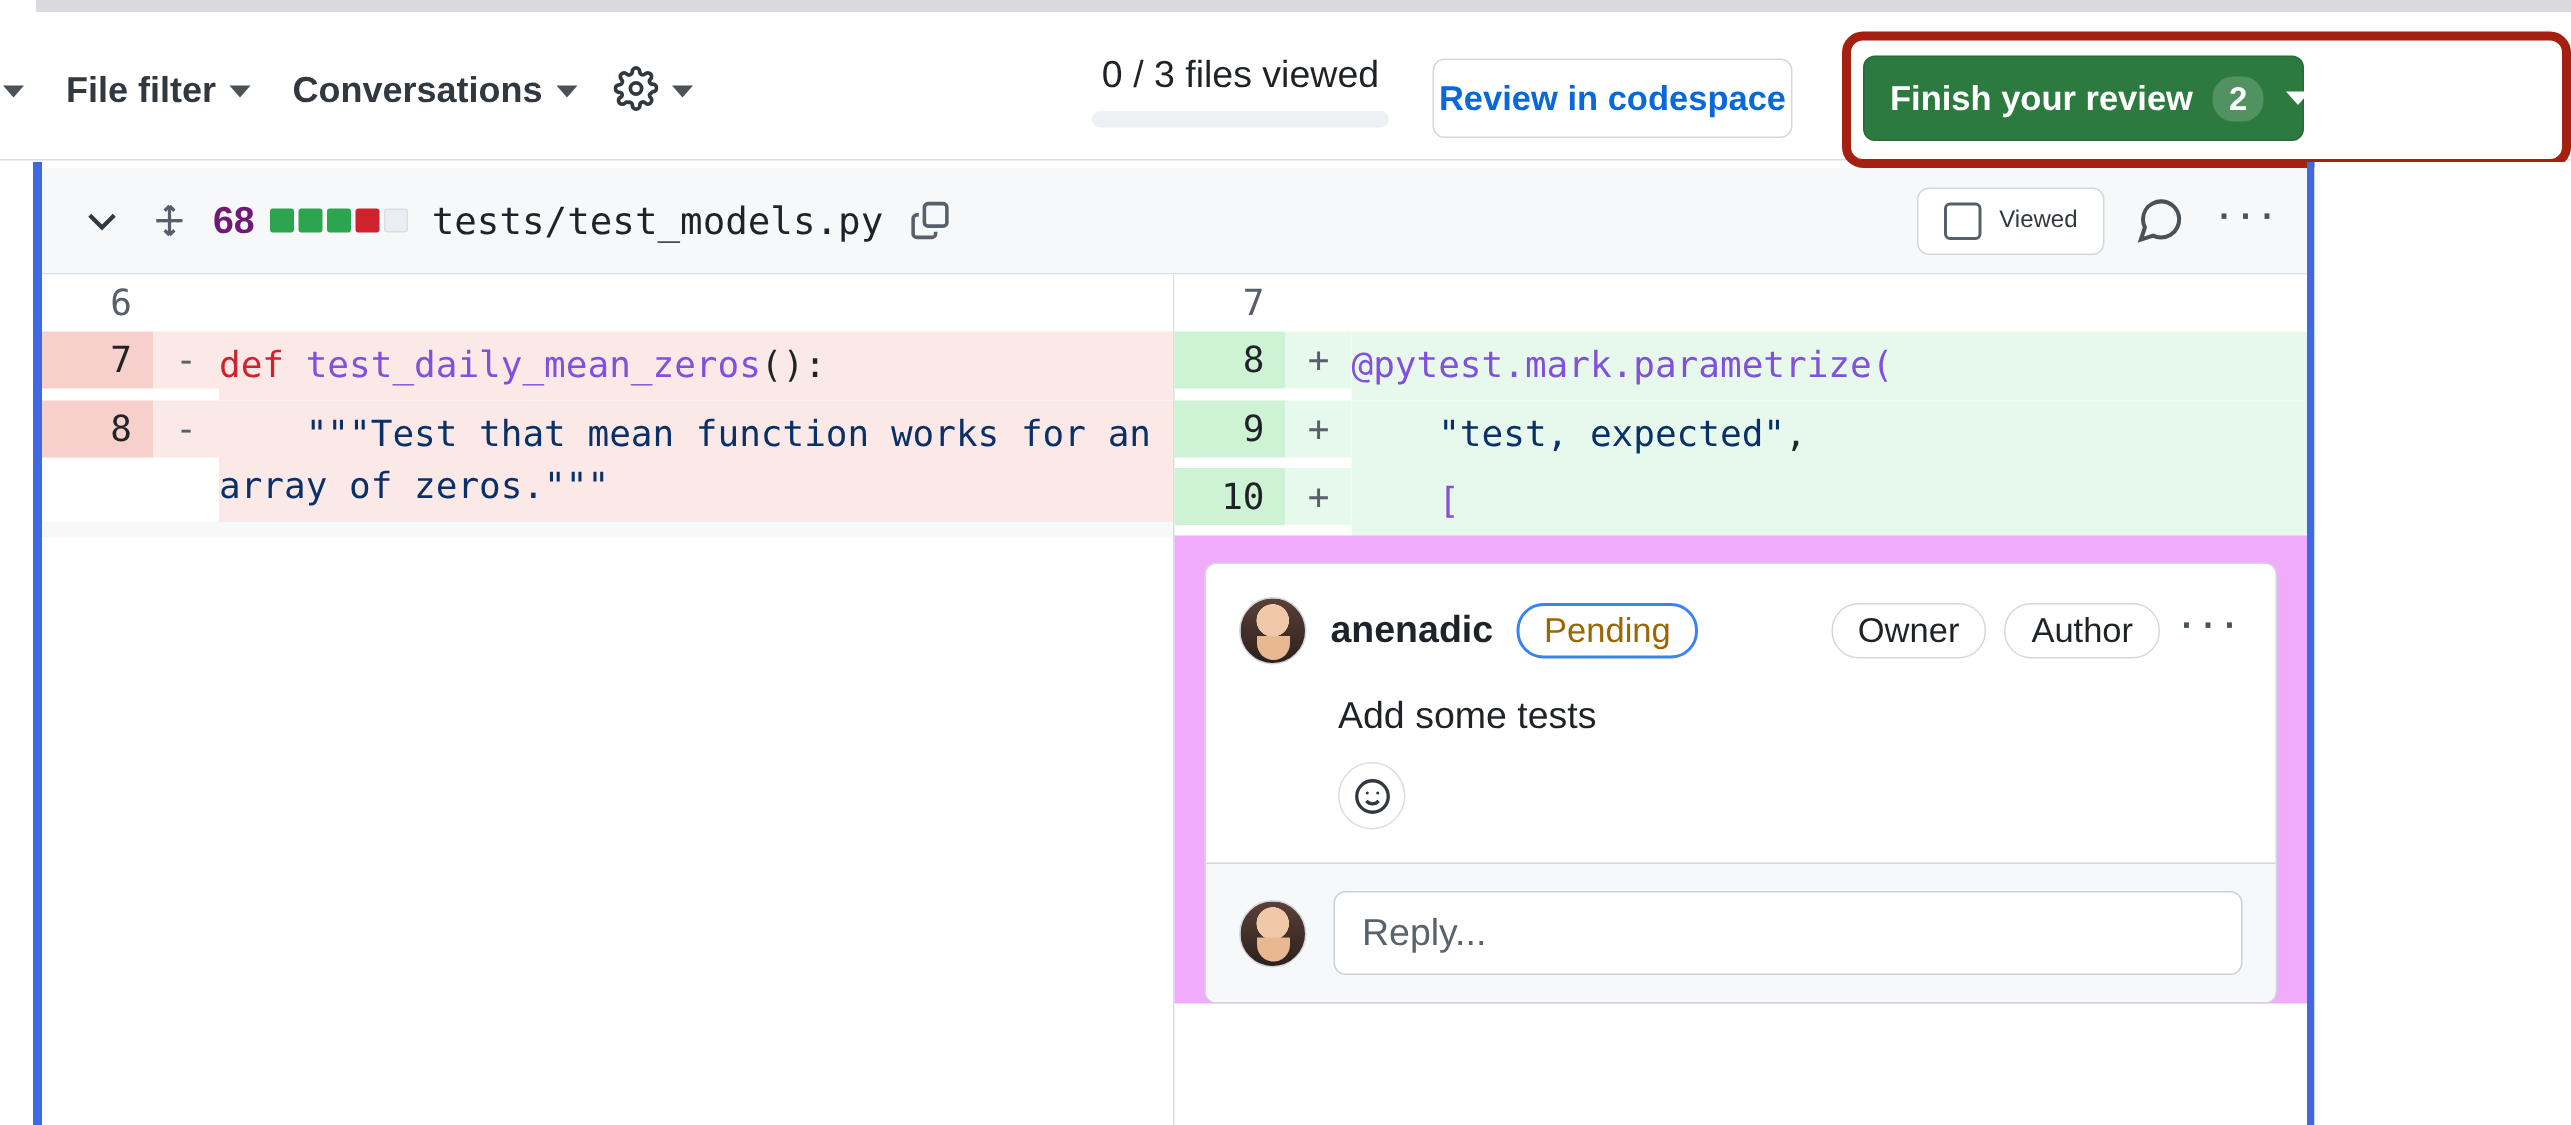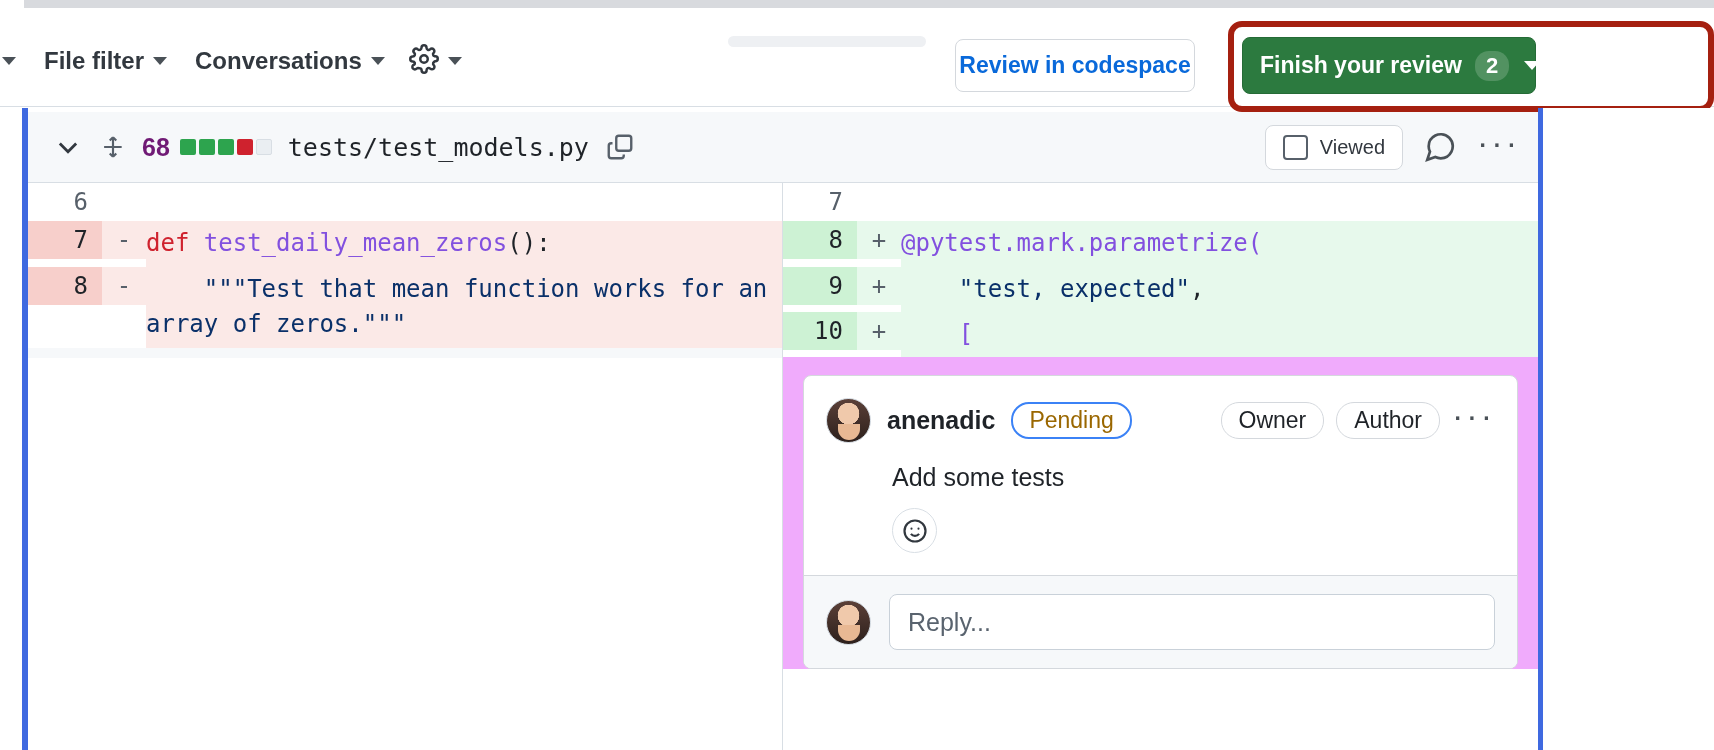--- a/index.html
+++ b/index.html
@@ -127,21 +127,21 @@
 
   .fh-right { margin-left:auto; display:flex; align-items:center; gap:16px; }
   .viewed-btn {
     display:flex; align-items:center; gap:12px;
     border:1px solid #d4d8dd; border-radius:8px;
     background:#fff; padding:9px 17px; cursor:pointer;
   }
   .viewed-box {
     width:25px;height:25px;border:2px solid #57606a;border-radius:4px;background:#fff;
   }
-  .viewed-lbl { font-size:20px; color:#32383f; }
+  .viewed-lbl { font-size:16px; color:#32383f; }
   .icon-btn { cursor:pointer; display:flex; align-items:center; padding:4px; }
   .dots { font-size:34px; color:#4a5157; letter-spacing:3px; line-height:0.5; cursor:pointer; padding-bottom:10px;}
 
   
   .diff-wrap {
     position:absolute; left:28px; top:183px; width:1510px; height:567px;
     background:#fff; overflow:hidden;
   }
   .diff-cols { display:flex; width:100%; }
   .col { width:755px; position:relative; }
@@ -286,20 +286,21 @@
           <svg width="30" height="30" viewBox="0 0 24 24" fill="none" stroke="#32383f" stroke-width="2">
             <circle cx="12" cy="12" r="3"></circle>
             <path d="M19.4 15a1.65 1.65 0 00.33 1.82l.06.06a2 2 0 11-2.83 2.83l-.06-.06a1.65 1.65 0 00-1.82-.33 1.65 1.65 0 00-1 1.51V21a2 2 0 01-4 0v-.09A1.65 1.65 0 008 19.4a1.65 1.65 0 00-1.82.33l-.06.06a2 2 0 11-2.83-2.83l.06-.06A1.65 1.65 0 004.6 15a1.65 1.65 0 00-1.51-1H3a2 2 0 010-4h.09A1.65 1.65 0 004.6 9a1.65 1.65 0 00-.33-1.82l-.06-.06a2 2 0 112.83-2.83l.06.06A1.65 1.65 0 009 4.6a1.65 1.65 0 001-1.51V3a2 2 0 014 0v.09a1.65 1.65 0 001 1.51 1.65 1.65 0 001.82-.33l.06-.06a2 2 0 112.83 2.83l-.06.06A1.65 1.65 0 0019.4 9c.14.36.46.62.85.72H21a2 2 0 010 4h-.09c-.39.1-.71.36-.85.72z"></path>
           </svg>
         </span>
         <span class="caret"></span>
       </div>
     </div>
 
     <div class="files-viewed">
+      <div class="files-viewed-text">0 / 3 files viewed</div>
       <div class="files-progress"></div>
     </div>
 
     <div class="btn-codespace">
       <span>Review in codespace</span>
     </div>
 
     <div class="btn-finish">
       <span class="lbl">Finish your review</span>
       <span class="count">2</span>

